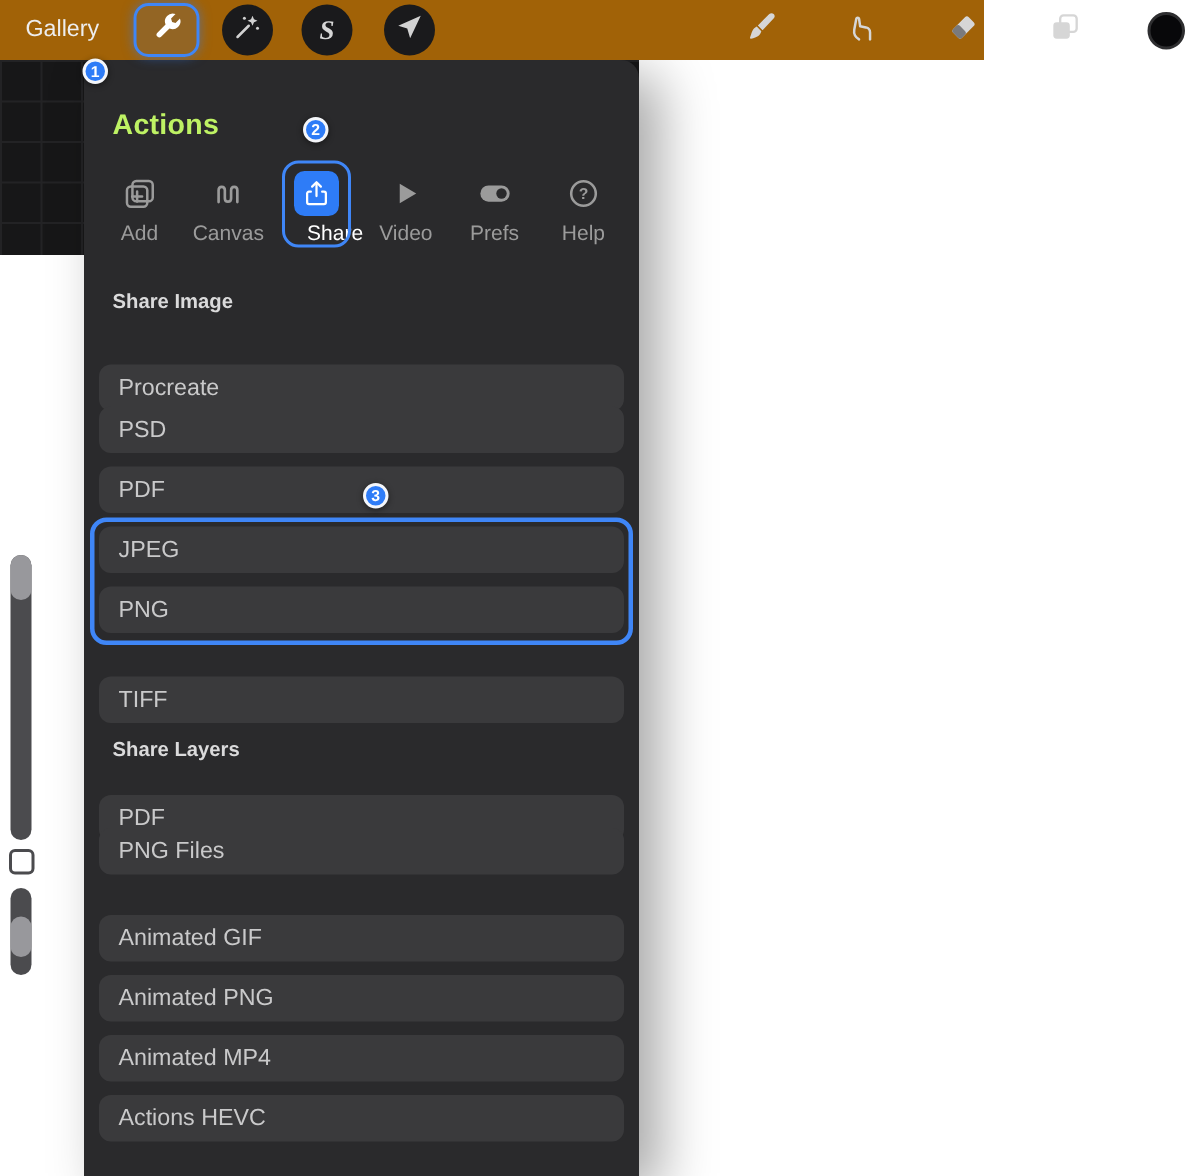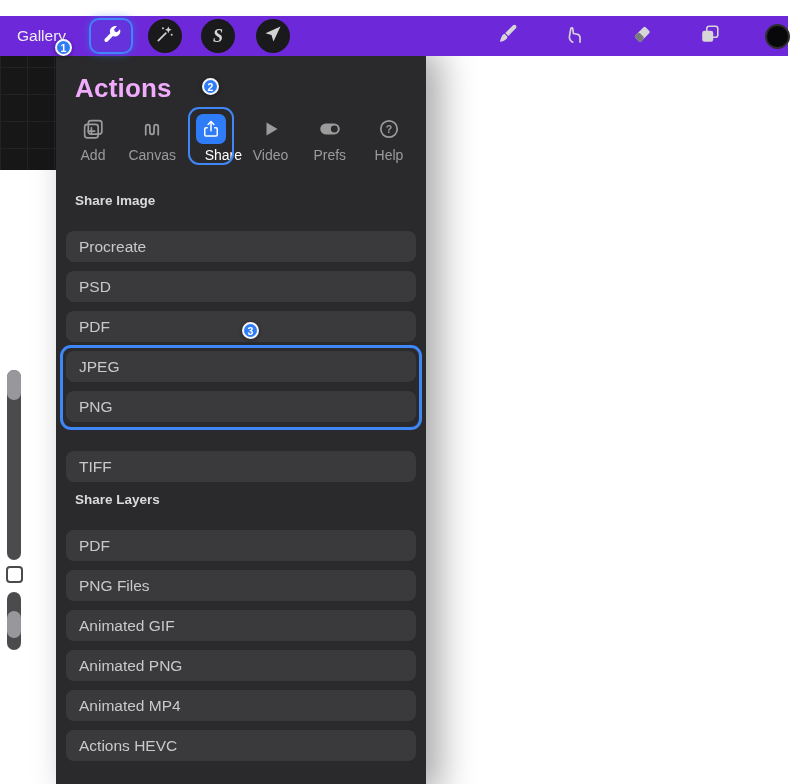--- a/index.html
+++ b/index.html
@@ -11,21 +11,21 @@
   .grid-area {
     position:absolute; left:0; top:40px; width:426px; height:130px;
     background-color:#171718; z-index:1;
     background-image:
       linear-gradient(#232325 1px, transparent 1px),
       linear-gradient(90deg, #232325 1px, transparent 1px);
     background-size:27px 27px;
   }
 
   
-  .topbar { position:absolute; left:0; top:16px; width:788px; height:40px; background:#6d28d9; z-index:30; }
+  .topbar { position:absolute; left:0; top:0; width:656px; height:40px; background:#a16207; z-index:30; }
   .gallery { position:absolute; left:17px; top:0; height:40px; line-height:40px; color:#ededee; font-size:15.5px; cursor:pointer; }
   .tb-btn { position:absolute; top:3px; width:34px; height:34px; display:flex; align-items:center; justify-content:center; }
   .tb-circle { background:#1a1a1c; border-radius:50%; }
   .wrench-ring {
     position:absolute; left:89px; top:2px; width:44px; height:36px;
     border:2.5px solid #3f86f7; border-radius:10px; background:rgba(47,124,247,0.12);
     display:flex; align-items:center; justify-content:center;
     box-shadow:0 0 8px rgba(47,124,247,0.55);
   }
   .s-glyph { font-family:"Liberation Serif","DejaVu Serif",serif; font-style:italic; font-weight:700; font-size:18px; color:#d6d6d6; }
@@ -35,21 +35,21 @@
   .track { position:absolute; width:14px; background:#4b4b4e; border-radius:7px; z-index:4; }
   .handle { position:absolute; width:14px; background:#98989c; border-radius:7px; z-index:5; }
   .modify-btn { position:absolute; left:6px; top:566px; width:17px; height:17px; border:2px solid #4b4b4e; border-radius:4px; background:#ffffff; z-index:5; }
 
   
   .panel {
     position:absolute; left:56px; top:40px; width:370px; height:744px;
     background:#2a2a2c; border-radius:12px 12px 0 0; z-index:20;
     box-shadow:14px 10px 36px rgba(0,0,0,0.35);
   }
-  .panel-title { position:absolute; left:19px; top:33px; color:#f0abfc; font-size:26px; font-weight:bold; letter-spacing:.2px; }
+  .panel-title { position:absolute; left:19px; top:33px; color:#bef264; font-size:19px; font-weight:bold; letter-spacing:.2px; }
 
   .tabs { position:absolute; left:0; top:68px; width:370px; height:64px; display:flex; justify-content:space-between; padding:0 10px; }
   .tab { position:relative; width:54px; display:flex; flex-direction:column; align-items:center; padding-top:6px; cursor:pointer; }
   .tab-icon-box { height:30px; display:flex; align-items:center; justify-content:center; }
   .tab-label { margin-top:3px; font-size:14px; color:#9b9b9b; }
   .tab.active .tab-label { color:#ffffff;margin-left:24px; }
   .share-square { width:30px; height:30px; border-radius:7px; background:#2e7cf7; display:flex; align-items:center; justify-content:center; }
   .tab-ring { position:absolute; top:-1px; left:50%; width:46px; height:58px; margin-left:-23px; border:2.5px solid #3f86f7; border-radius:11px; }
 
   .sec-h { position:absolute; left:19px; font-size:13.5px; font-weight:600; color:#dadadb; }
@@ -222,31 +222,31 @@
           <svg viewBox="0 0 24 24" width="24" height="24">
               <circle cx="12" cy="12" r="8.2" fill="none" stroke="#9b9b9b" stroke-width="1.7"></circle>
               <text x="12" y="15.8" text-anchor="middle" font-size="10.5" font-weight="bold" fill="#9b9b9b">?</text>
             </svg>
         </div>
         <div class="tab-label">Help</div>
       </div>
     </div>
 
     <div class="sec-h" style="top:153px">Share Image</div>
-    <div class="row" style="top:191px">Procreate</div>
+    <div class="row" style="top:203px">Procreate</div>
     <div class="row" style="top:231px">PSD</div>
     <div class="row" style="top:271px">PDF</div>
     <div class="row" style="top:311px">JPEG</div>
     <div class="row" style="top:351px">PNG</div>
     <div class="row" style="top:411px">TIFF</div>
     <div class="group-ring"></div>
 
     <div class="sec-h" style="top:452px">Share Layers</div>
     <div class="row" style="top:490px">PDF</div>
-    <div class="row" style="top:530px">PNG Files</div>
+    <div class="row" style="top:512px">PNG Files</div>
     <div class="row" style="top:570px">Animated GIF</div>
     <div class="row" style="top:610px">Animated PNG</div>
     <div class="row" style="top:650px">Animated MP4</div>
     <div class="row" style="top:690px">Actions HEVC</div>
   </div>
 
   <div class="badge" style="left:55px; top:39px;">1</div>
   <div class="badge" style="left:202px; top:78px;">2</div>
   <div class="badge" style="left:242px; top:322px;">3</div>
 

